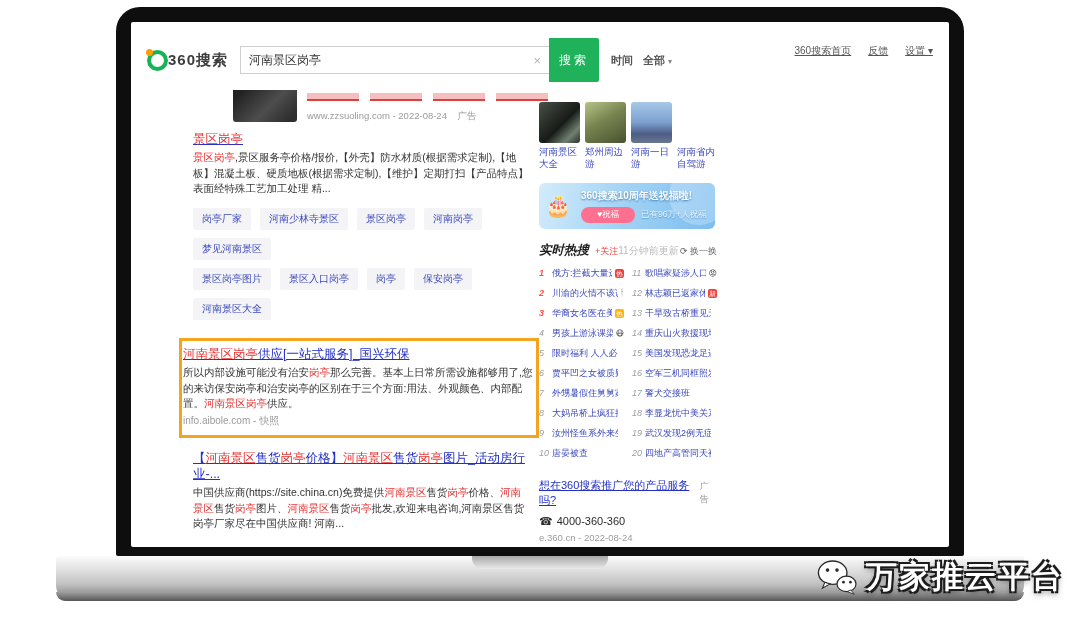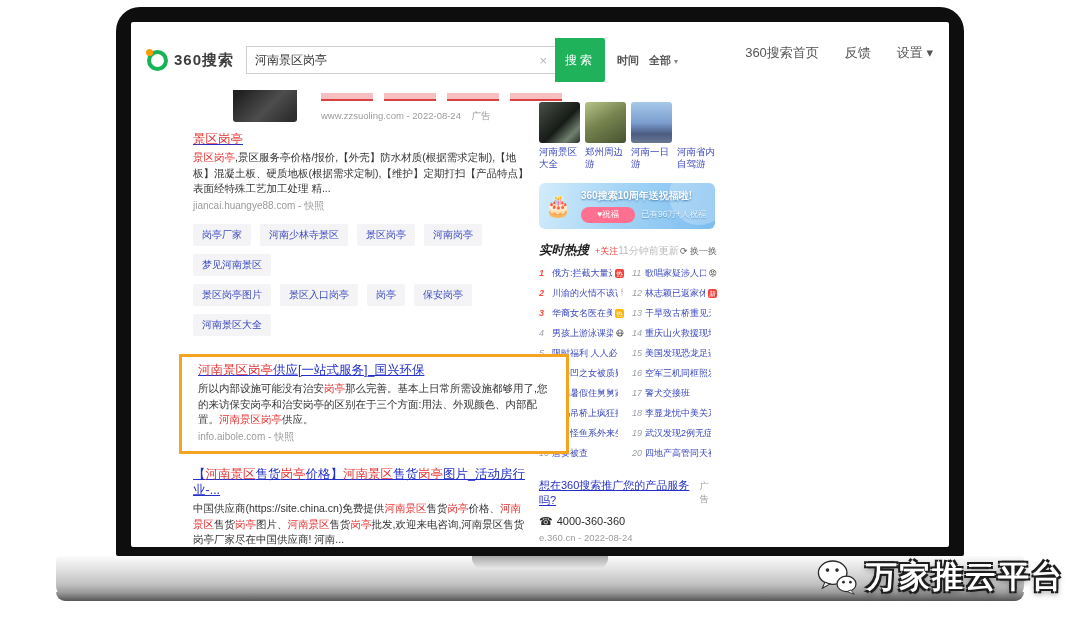--- a/index.html
+++ b/index.html
@@ -22,53 +22,53 @@
     background:linear-gradient(#9f9f9f,#565656);border-radius:0 0 16px 16px;}
 
   
   .watermark{position:absolute;right:16px;top:556px;display:flex;align-items:center;gap:8px;z-index:9;}
   .watermark .wm-text{font-size:31px;font-weight:bold;color:#fff;letter-spacing:2px;
     text-shadow:-2px -2px 0 #1c1c1c,2px -2px 0 #1c1c1c,-2px 2px 0 #1c1c1c,2px 2px 0 #1c1c1c,0 3px 6px rgba(0,0,0,.55);}
 
   
   .page{position:absolute;inset:0;font-size:12px;color:#333;}
   .topbar{display:flex;align-items:center;padding:16px 0 0 16px;position:relative;}
-  .logo{display:flex;align-items:center;gap:6px;margin-right:12px;}
+  .logo{display:flex;align-items:center;gap:0;margin-right:12px;}
   .logo-icon{width:13px;height:13px;border:4px solid #17b357;border-radius:50%;position:relative;display:inline-block;}
   .logo-icon::before{content:'';position:absolute;width:7px;height:7px;background:#ff9b00;border-radius:50%;top:-5px;left:-5px;}
   .logo-text{font-size:15px;font-weight:700;color:#3d3d3d;letter-spacing:1px;}
   .searchbox{display:flex;align-items:center;width:292px;height:26px;border:1px solid #cfcfcf;
     border-right:none;padding:0 8px;font-size:12px;color:#333;background:#fff;}
   .searchbox .clear{margin-left:auto;color:#b5b5b5;font-size:13px;cursor:pointer;}
   .search-btn{width:50px;height:44px;background:#1fb25b;color:#fff;border:none;font-size:12px;
     letter-spacing:3px;border-radius:0 2px 2px 0;cursor:pointer;font-family:inherit;}
   .filters{display:flex;gap:10px;margin-left:12px;font-size:11px;color:#555;font-weight:bold;}
   .filters .caret{color:#888;font-size:8px;}
-  .topnav{position:absolute;right:16px;top:22px;display:flex;gap:26px;font-size:13px;color:#555;}
+  .topnav{position:absolute;right:16px;top:22px;display:flex;gap:17px;font-size:10px;color:#555;text-decoration:underline;}
 
   .content{display:flex;margin-top:8px;padding-left:62px;}
   .col-left{width:336px;flex:none;}
   .col-right{width:178px;flex:none;margin-left:10px;padding-top:12px;}
 
   
-  .top-ad{display:flex;gap:24px;margin-bottom:8px;padding-left:40px;}
+  .top-ad{display:flex;gap:10px;margin-bottom:8px;padding-left:40px;}
   .ad-thumb{width:64px;height:32px;border-radius:0 0 3px 3px;flex:none;
     background:linear-gradient(135deg,#222 10%,#4d4d4d 55%,#2e2e2e 90%);}
   .ad-strips{display:flex;gap:11px;padding-top:3px;}
   .ad-strip{width:52px;height:6px;background:#f6bebe;border-bottom:2px solid #d94040;}
   .ad-meta{font-size:9.5px;color:#9b9b9b;margin-top:9px;}
   .ad-meta .adlabel{margin-left:8px;color:#999;}
 
   .result{margin-bottom:11px;}
   .r-title{font-size:12.5px;color:#2430c8;text-decoration:underline;cursor:pointer;display:inline-block;line-height:1.3;}
   .hl{color:#e53333;}
   .r-desc{font-size:10.5px;color:#333;line-height:1.48;margin:3px 0 2px;}
   .r-meta{font-size:10px;color:#9b9b9b;margin-top:1px;}
   .result.boxed{border:3px solid #f5a41f;background:#fff;position:relative;z-index:3;
-    width:352px;margin:4px 0 12px -14px;padding:5px 16px 7px;}
+    width:352px;margin:4px 0 12px -14px;padding:5px 1px 7px;}
   .related{margin:2px 0 10px;}
   .related-title{font-size:11px;color:#666;margin-bottom:7px;}
   .pill{display:inline-block;background:#f4f4f6;color:#3c49bd;font-size:10px;
     padding:4px 9px;margin:0 9px 8px 0;border-radius:2px;cursor:pointer;white-space:nowrap;}
 
   
   .img-row{display:flex;gap:5px;margin-bottom:13px;}
   .img-item{width:41px;cursor:pointer;}
   .img-thumb{width:41px;height:41px;border-radius:3px;}
   .img-cap{font-size:9.5px;color:#3c49bd;line-height:1.25;margin-top:3px;}
@@ -161,21 +161,21 @@
                   <span class="ad-strip"></span>
                 </div>
                 <div class="ad-meta">
                   <span>www.zzsuoling.com - 2022-08-24</span>
                   <span class="adlabel">广告</span>
                 </div>
               </div>
             </div>
 
             <div id="res-top">
-                <div class="result"><a class="r-title"><span class="hl">景区岗亭</span></a><p class="r-desc"><span class="hl">景区岗亭</span><span>,景区服务亭价格/报价,【外壳】防水材质(根据需求定制),【地板】混凝土板、硬质地板(根据需求定制),【维护】定期打扫【产品特点】表面经特殊工艺加工处理 精...</span></p><div class="r-meta"><span>jiancai.huangye88.com</span><span> - </span><a>快照</a></div></div>
+                <div class="result"><a class="r-title"><span class="hl">景区岗亭</span></a><p class="r-desc"><span class="hl">景区岗亭</span><span>,景区服务亭价格/报价,【外壳】防水材质(根据需求定制),【地板】混凝土板、硬质地板(根据需求定制),【维护】定期打扫【产品特点】表面经特殊工艺加工处理 精...</span></p></div>
               </div>
 
             <div class="related">
               <div id="related-rows">
                   <div><span class="pill">岗亭厂家</span><span class="pill">河南少林寺景区</span><span class="pill">景区岗亭</span><span class="pill">河南岗亭</span><span class="pill">梦见河南景区</span></div>
                   <div><span class="pill">景区岗亭图片</span><span class="pill">景区入口岗亭</span><span class="pill">岗亭</span><span class="pill">保安岗亭</span><span class="pill">河南景区大全</span></div>
                 </div>
             </div>
 
             <div id="res-rest">

